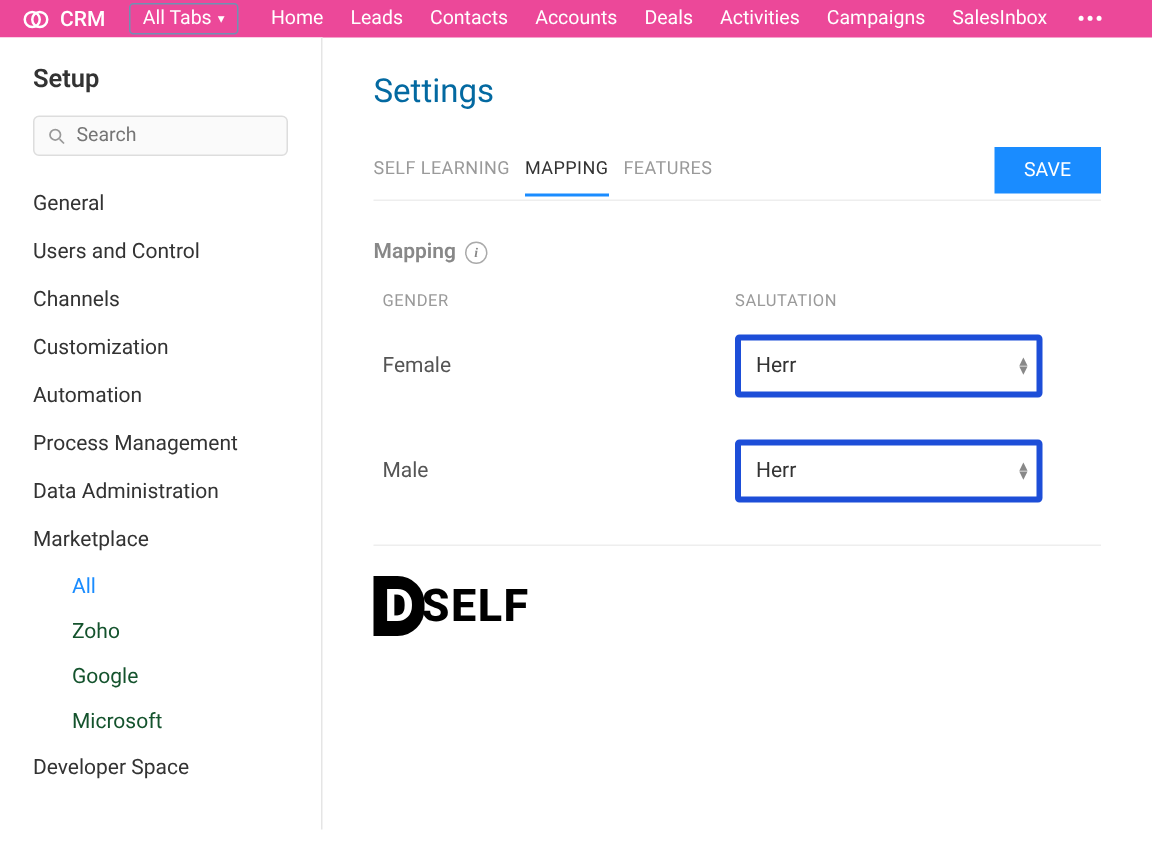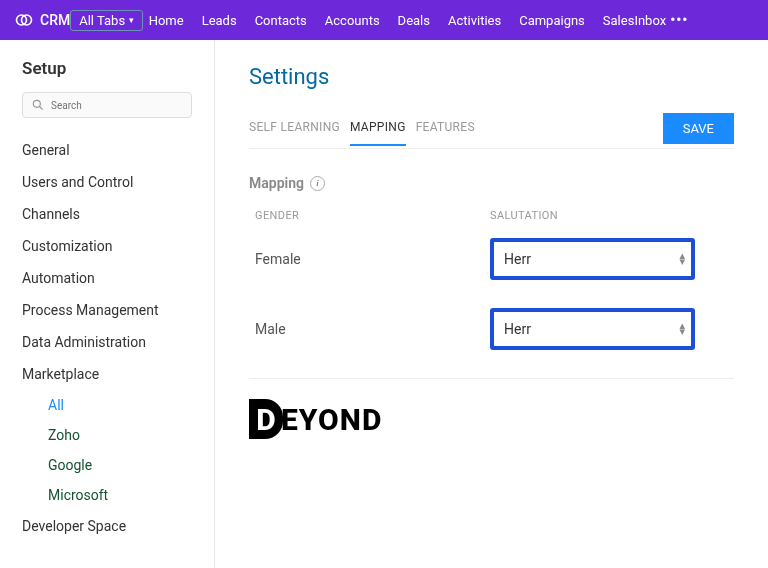--- a/index.html
+++ b/index.html
@@ -1,29 +1,29 @@
 <!DOCTYPE html>
 <html><head>
 <meta charset="utf-8">
 <style>
   * { box-sizing: border-box; margin: 0; padding: 0; font-family: -apple-system, BlinkMacSystemFont, "Segoe UI", Roboto, Helvetica, Arial, sans-serif; }
   body { width: 768px; height: 568px; overflow: hidden; background: #fff; color: #333; }
   
-  .topbar { height: 40px; background: #6d28d9; display: flex; align-items: center; padding: 0 14px; gap: 0; color: #fff; font-size: 14px; }
+  .topbar { height: 25px; background: #ec4899; display: flex; align-items: center; padding: 0 14px; gap: 16px; color: #fff; font-size: 14px; }
   .logo-wrap { display: flex; align-items: center; gap: 6px; font-weight: 500; }
   .alltabs { border: 1px solid #6e92b3; border-radius: 3px; padding: 2px 8px; font-size: 13px; display: flex; align-items: center; gap: 4px; cursor: pointer; }
   .nav-links { display: flex; gap: 18px; margin-left: 6px; }
   .nav-link { cursor: pointer; font-size: 13px; }
   .nav-dots { margin-left: 4px; cursor: pointer; letter-spacing: 1px; font-weight: 700; }
   
   .main { display: flex; height: calc(568px - 40px); }
   .sidebar { width: 215px; padding: 18px 0 0 0; border-right: 1px solid #e5e5e5; background: #fff; overflow-y: auto; }
   .sidebar h2 { font-size: 17px; font-weight: 600; padding: 0 22px 14px; color: #333; }
   .search-box { margin: 0 22px 16px; display: flex; align-items: center; border: 1px solid #ddd; border-radius: 4px; padding: 5px 8px; background: #fafafa; }
-  .search-box input { border: none; outline: none; background: transparent; font-size: 10px; width: 100%; color: #b91c1c; }
+  .search-box input { border: none; outline: none; background: transparent; font-size: 13px; width: 100%; color: #b91c1c; }
   .side-item { padding: 8px 22px; font-size: 14px; color: #333; cursor: pointer; }
   .side-sub { padding: 7px 22px 7px 48px; font-size: 14px; color: #14532d; cursor: pointer; }
   .side-sub.active { color: #1a8cff; }
   
   .content { flex: 1; padding: 24px 34px 0; overflow-y: auto; }
   .content h1 { font-size: 22px; font-weight: 400; color: #0369a1; margin-bottom: 28px; }
   .tabs-row { display: flex; align-items: center; border-bottom: 1px solid #eee; margin-bottom: 26px; }
   .tabs-group { display: flex; gap: 10px; }
   .tab { font-size: 12px; letter-spacing: 0.3px; color: #9a9a9a; padding-bottom: 10px; cursor: pointer; border-bottom: 2px solid transparent; }
   .tab.active { color: #333; border-bottom-color: #1a8cff; }
@@ -137,16 +137,16 @@
           <div class="sel">Herr</div>
           <div class="sel-caret">▴<br>▾</div>
         </div>
       </div>
     </div>
 
     <div class="divider"></div>
 
     <div class="beyond-logo">
       <span class="d">D</span>
-      <span class="rest">EYOND</span>
+      <span class="rest">SELF</span>
     </div>
   </div>
 </div>
 
 </body></html>

